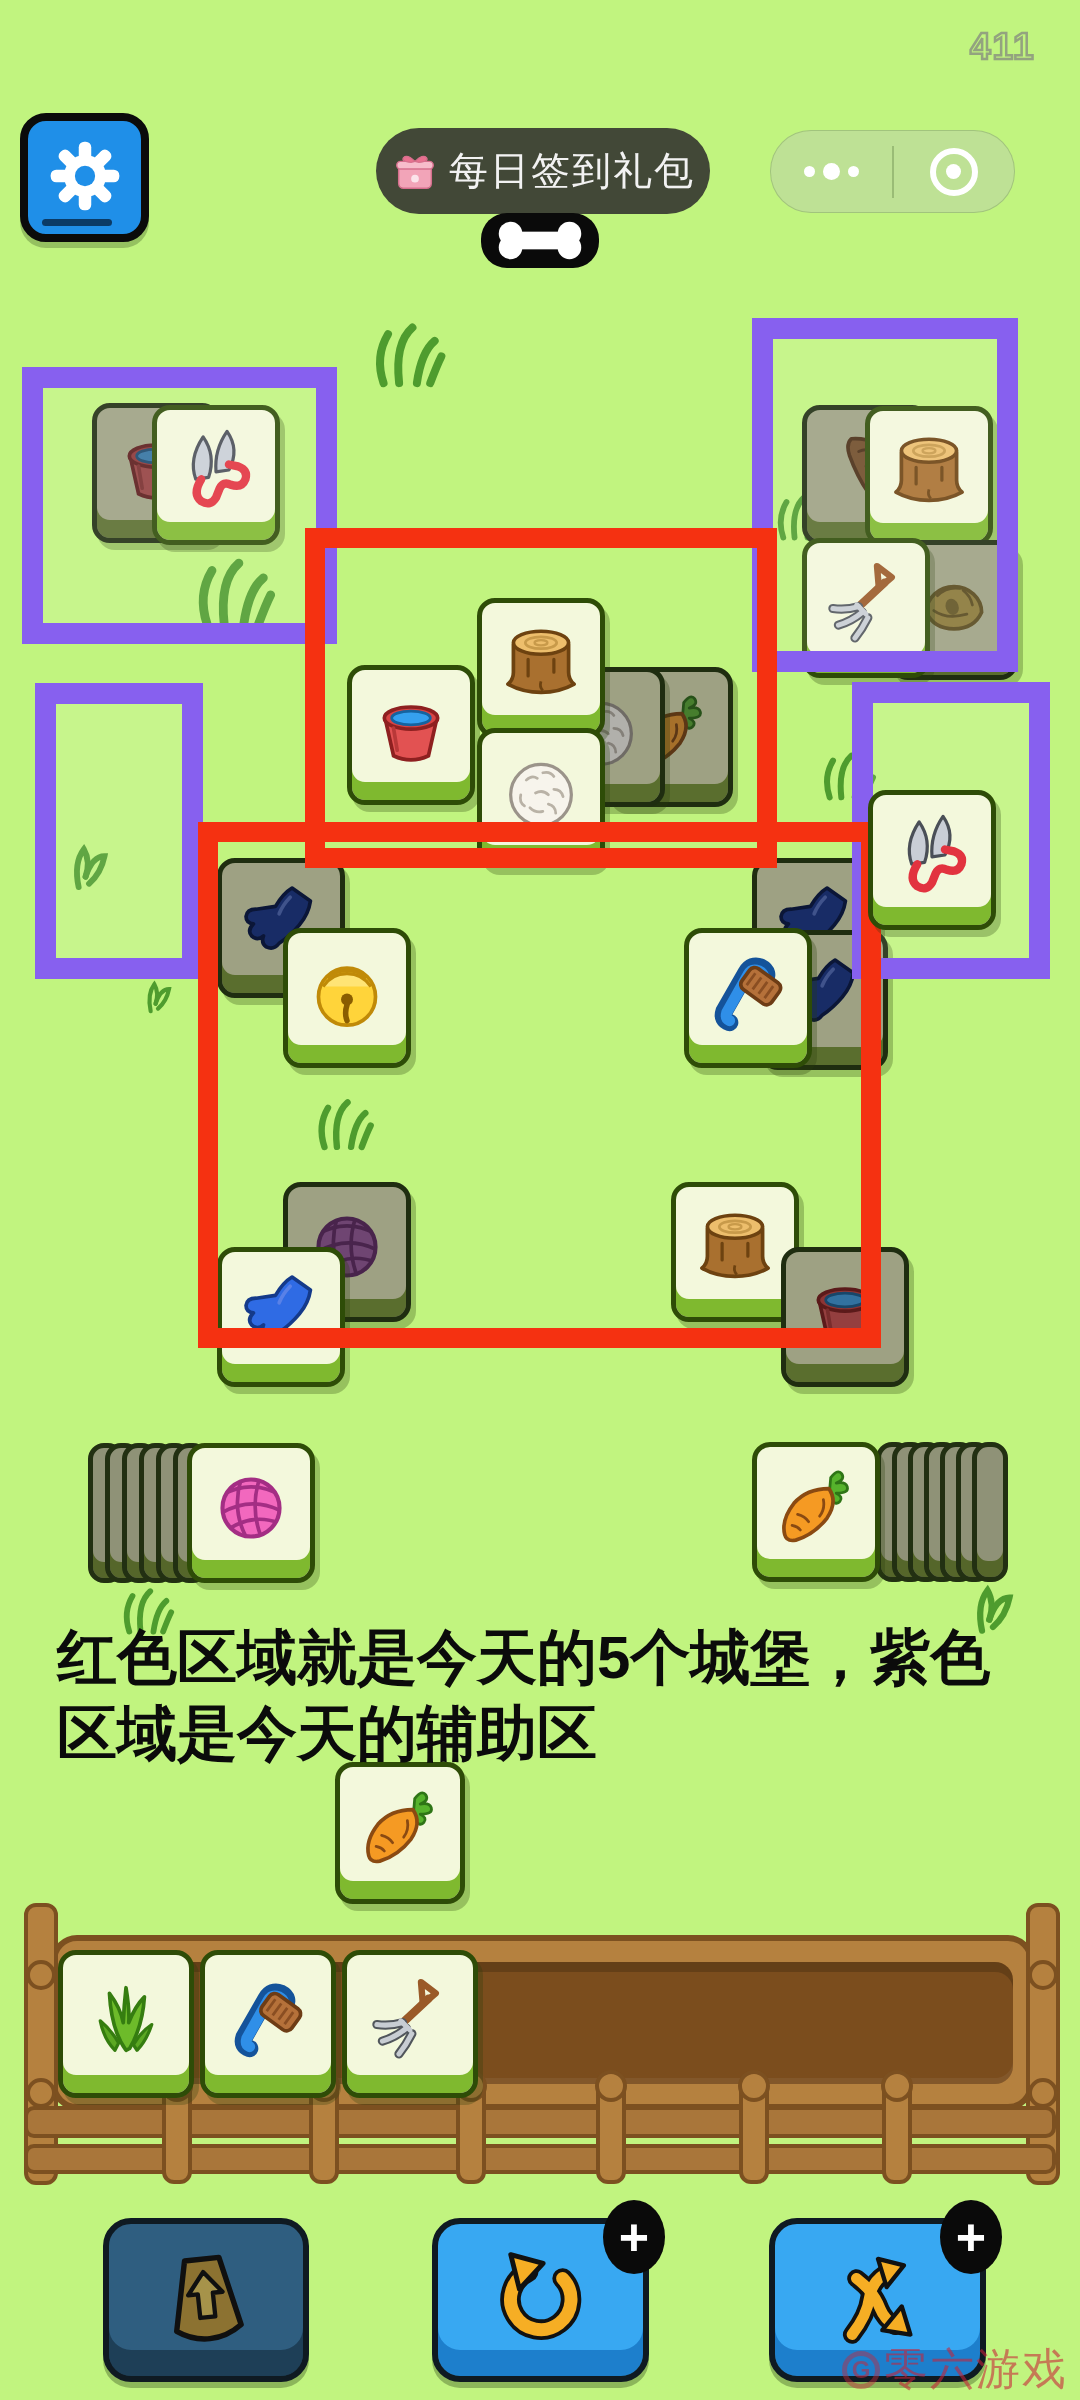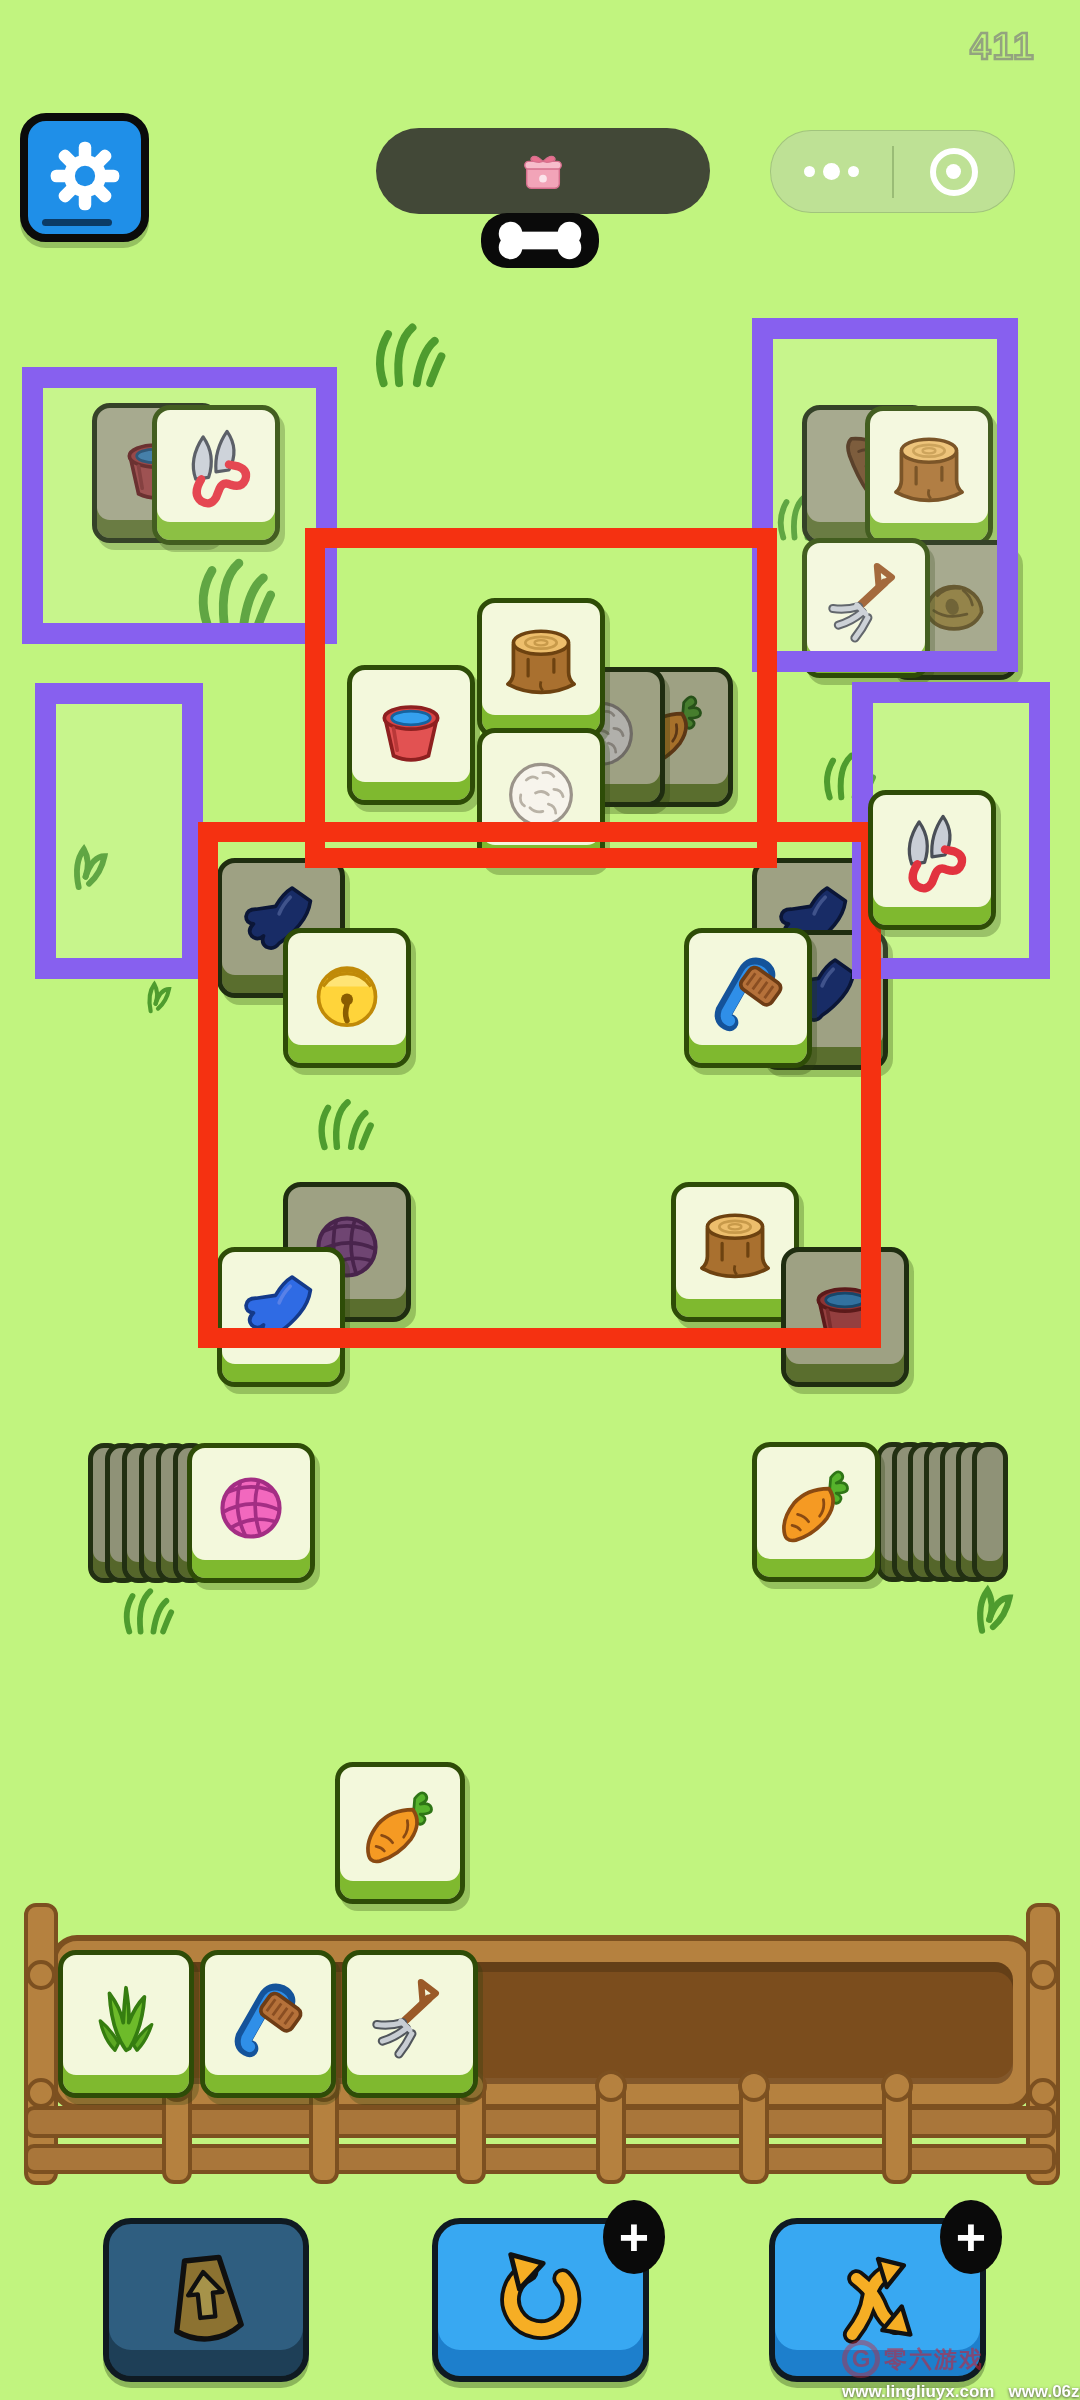--- a/index.html
+++ b/index.html
@@ -60,21 +60,21 @@
   .tbtn.disabled{background:#2F5E80;box-shadow:inset 0 -26px 0 #1E3F57, 0 6px 0 rgba(20,40,5,.3);}
   .tbtn svg{width:108px;height:108px;}
   .tbtn.disabled svg{filter:brightness(.75) saturate(.7);}
   .badge{position:absolute;width:62px;height:74px;background:#0A0A0A;border-radius:50%;color:#fff;
     display:flex;align-items:center;justify-content:center;font-size:52px;font-weight:bold;z-index:13;}
   
   #watermark{left:842px;top:2340px;width:238px;z-index:70;}
   #wm-brand{display:flex;align-items:center;gap:4px;}
   #wm-roundel{width:38px;height:38px;border:5px solid rgba(195,40,60,.45);border-radius:50%;color:rgba(195,40,60,.55);
     font-size:24px;font-weight:bold;display:flex;align-items:center;justify-content:center;box-sizing:border-box;}
-  #wm-text{font-size:23px;font-weight:bold;color:rgba(200,35,55,.58);letter-spacing:2px;white-space:nowrap;}
+  #wm-text{font-size:44px;font-weight:normal;color:rgba(200,35,55,.58);letter-spacing:2px;white-space:nowrap;}
   #wm-urls{display:flex;gap:14px;margin-top:4px;}
   #wm-urls span{font-size:17px;font-weight:bold;color:#fff;text-shadow:0 1px 3px rgba(60,60,60,.9);white-space:nowrap;}
   .decor{position:absolute;z-index:2;}
 </style>
 </head>
 <body>
 
 <div id="screen">
 
   <div id="decor">
@@ -161,20 +161,21 @@
   </div>
 
   <div class="abs" id="signin-pill">
     <span class="gift" id="gift-slot"><svg viewBox="0 0 100 100">
           <rect x="16" y="38" width="68" height="48" rx="10" fill="#F2A4B8" stroke="#D66F8D" stroke-width="3"></rect>
           <rect x="12" y="30" width="76" height="16" rx="8" fill="#F7BCCB" stroke="#D66F8D" stroke-width="3"></rect>
           <path d="M50,30 Q34,14 26,22 Q20,30 42,32 Z" fill="#E9718F" stroke="#D66F8D" stroke-width="2.5"></path>
           <path d="M50,30 Q66,14 74,22 Q80,30 58,32 Z" fill="#E9718F" stroke="#D66F8D" stroke-width="2.5"></path>
           <circle cx="50" cy="66" r="8" fill="#FBE3EA"></circle>
         </svg></span>
+    <span class="lbl">每日签到礼包</span>
   </div>
 
   <div class="abs" id="capsule">
     <div class="half">
       <span class="dots">
           <i></i>
           <i></i>
           <i></i>
         </span>
     </div>
@@ -440,20 +441,24 @@
 
   <div id="ann">
       <div class="ann purple" style="left: 22px; top: 367px; width: 315px; height: 277px;"></div>
       <div class="ann purple" style="left: 752px; top: 318px; width: 266px; height: 354px;"></div>
       <div class="ann purple" style="left: 35px; top: 683px; width: 168px; height: 296px;"></div>
       <div class="ann purple" style="left: 852px; top: 682px; width: 198px; height: 297px;"></div>
       <div class="ann red" style="left: 305px; top: 528px; width: 472px; height: 340px;"></div>
       <div class="ann red" style="left: 198px; top: 822px; width: 683px; height: 526px;"></div>
     </div>
 
+  <div class="abs" id="caption">
+    <div>红色区域就是今天的5个城堡，紫色</div>
+    <div>区域是今天的辅助区</div>
+  </div>
 
   <div id="free-tile-slot">
       <div class="tile" style="left: 335px; top: 1762px; width: 130px; height: 142px;">
         <svg viewBox="0 0 100 100">
           <path d="M66,18 q8,-10 12,-4 q4,6 -6,10 q10,-2 12,4 q2,7 -12,7 q8,4 4,9 q-4,5 -12,-3 Z" fill="#56B32C" stroke="#2E7516" stroke-width="3" stroke-linejoin="round"></path>
           <path d="M64,30 Q74,44 62,62 Q48,80 28,86 Q18,88 16,80 Q12,64 26,46 Q40,30 64,30 Z" fill="#F59A23" stroke="#8A4A12" stroke-width="4" stroke-linejoin="round"></path>
           <path d="M30,58 q8,2 12,8 M24,70 q6,1 9,5 M58,42 q2,10 -4,18" fill="none" stroke="#8A4A12" stroke-width="3" stroke-linecap="round"></path>
         </svg>
       </div>
     </div>

